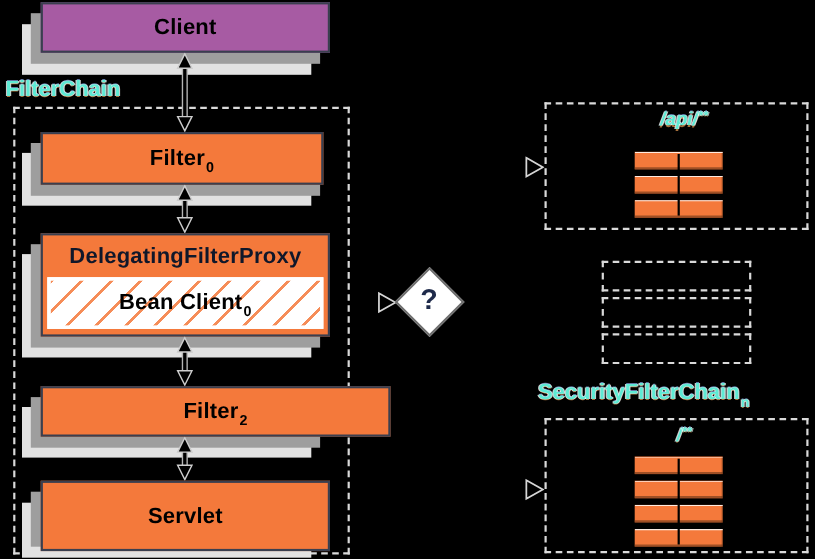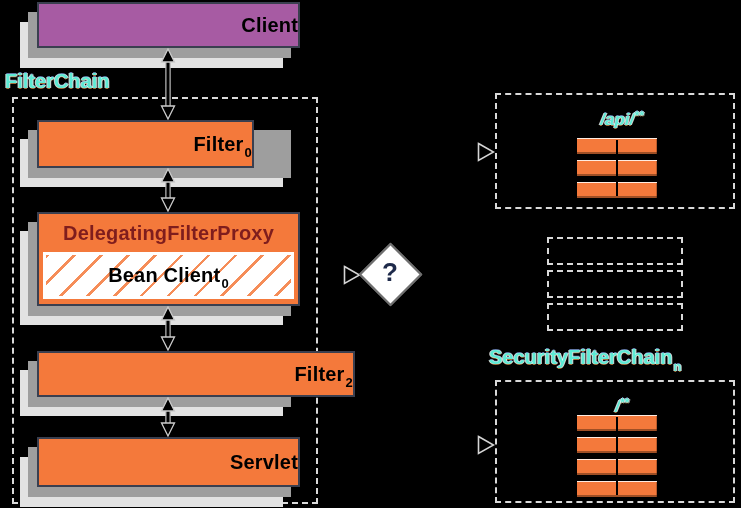--- a/index.html
+++ b/index.html
@@ -7,41 +7,41 @@
     position:relative;width:741px;height:508px;overflow:hidden;
     background:var(--c-background,#000);
     font-family:"Liberation Sans",sans-serif;
     -webkit-user-select:none;user-select:none;
   }
   .abs{position:absolute;}
   .shadow{position:absolute;}
   .shadow.dark{background:var(--c-shadow_dark,#9E9E9E);}
   .shadow.light{background:var(--c-shadow_light,#E2E2E2);}
   .box{
-    position:absolute;display:flex;align-items:center;justify-content:flex-end;
+    position:absolute;display:flex;align-items:center;justify-content:center;
     border:2px solid var(--c-box_border,#3A3F4F);box-sizing:border-box;
     font-weight:bold;font-size:20px;color:#000;letter-spacing:.2px;
   }
   .orange{background:var(--c-orange,#F4793B);}
   .purple{background:var(--c-purple,#A75BA3);}
   .bsub{font-size:13px;position:relative;top:6px;margin-left:1px;font-weight:bold;}
   .dashed{position:absolute;border:2px dashed var(--c-dash,#D9D9D9);box-sizing:border-box;}
   .halo{
     color:#5eead4;font-weight:bold;
     text-shadow:-1px 0 rgba(255,255,255,.78),1px 0 rgba(255,255,255,.78),
                  0 -1px rgba(150,185,255,.65),0 1px rgba(255,170,90,.65);
   }
   .fc-label{font-size:20px;white-space:nowrap;}
   .chain-label{font-size:20px;white-space:nowrap;}
   .chain-sub{font-size:13px;position:relative;top:7px;margin-left:1px;}
   .pattern{position:absolute;left:14px;right:0;top:4px;text-align:center;
-    font-style:italic;font-weight:bold;font-size:17px;margin-top:11px;}
+    font-style:italic;font-weight:bold;font-size:17px;}
   .pattern-sup{font-size:12px;position:relative;top:-5px;}
   .dfp-title{position:absolute;top:0;left:0;right:0;height:38px;display:flex;
-    align-items:center;justify-content:center;font-weight:bold;font-size:20px;color:#7f1d1d;}
+    align-items:center;justify-content:center;font-weight:bold;font-size:20px;color:#0f172a;}
   .bean{
     position:absolute;left:4px;right:4px;top:38px;bottom:5px;
     border:3px solid #fff;box-sizing:border-box;
     background:repeating-linear-gradient(135deg,
       rgba(244,121,59,.85) 0px,rgba(244,121,59,.85) 2.5px,
       rgba(255,255,255,0) 2.5px,rgba(255,255,255,0) 19px),#fff;
     display:flex;align-items:center;justify-content:center;
     font-weight:bold;font-size:20px;color:#000;
   }
   .bars{position:absolute;display:flex;flex-direction:column;gap:6px;}
@@ -84,21 +84,21 @@
 
   <svg class="abs" style="left:159px;top:48px" width="18" height="72" viewBox="0 0 18 72">
     <line x1="9" y1="13" x2="9" y2="59" stroke="#b5b5b5" stroke-width="5.5"></line>
     <line x1="9" y1="12" x2="9" y2="60" stroke="#000" stroke-width="3"></line>
     <polygon points="9,1 15.5,14 2.5,14" fill="#000" stroke="#cdcdcd" stroke-width="1.3"></polygon>
     <polygon points="9,71 15.5,58 2.5,58" fill="#000" stroke="#cdcdcd" stroke-width="1.3"></polygon>
   </svg>
 
   <div class="shadow light" style="left:20px;top:139px;width:263px;height:48px"></div>
   <div class="shadow dark" style="left:28px;top:130px;width:263px;height:48px"></div>
-  <div class="box orange" style="left:37px;top:120px;width:217px;height:48px">
+  <div class="box orange" style="left:37px;top:120px;width:257px;height:48px">
     <span><span>Filter</span><span class="bsub">0</span></span>
   </div>
 
   <svg class="abs" style="left:159px;top:168px" width="18" height="44" viewBox="0 0 18 44">
     <line x1="9" y1="13" x2="9" y2="31" stroke="#b5b5b5" stroke-width="5.5"></line>
     <line x1="9" y1="12" x2="9" y2="32" stroke="#000" stroke-width="3"></line>
     <polygon points="9,1 15.5,14 2.5,14" fill="#000" stroke="#cdcdcd" stroke-width="1.3"></polygon>
     <polygon points="9,43 15.5,30 2.5,30" fill="#000" stroke="#cdcdcd" stroke-width="1.3"></polygon>
   </svg>
 
@@ -126,21 +126,21 @@
 
   <svg class="abs" style="left:159px;top:397px" width="18" height="40" viewBox="0 0 18 40">
     <line x1="9" y1="13" x2="9" y2="27" stroke="#b5b5b5" stroke-width="5.5"></line>
     <line x1="9" y1="12" x2="9" y2="28" stroke="#000" stroke-width="3"></line>
     <polygon points="9,1 15.5,14 2.5,14" fill="#000" stroke="#cdcdcd" stroke-width="1.3"></polygon>
     <polygon points="9,39 15.5,26 2.5,26" fill="#000" stroke="#cdcdcd" stroke-width="1.3"></polygon>
   </svg>
 
   <div class="shadow light" style="left:20px;top:457px;width:263px;height:50px"></div>
   <div class="shadow dark" style="left:28px;top:447px;width:263px;height:50px"></div>
-  <div class="box orange" style="left:37px;top:437px;width:263px;height:50px">
+  <div class="box orange" style="left:37px;top:437px;width:263px;height:64px">
     <span>Servlet</span>
   </div>
 
   <svg class="abs" style="left:343px;top:265px" width="18" height="20" viewBox="0 0 18 20">
     <polygon points="1.5,1.5 16.5,10 1.5,18.5" fill="#000" stroke="#d5d5d5" stroke-width="1.6"></polygon>
   </svg>
 
   <div class="diamond-wrap">
     <div class="diamond"></div>
     <div class="qmark">?</div>

